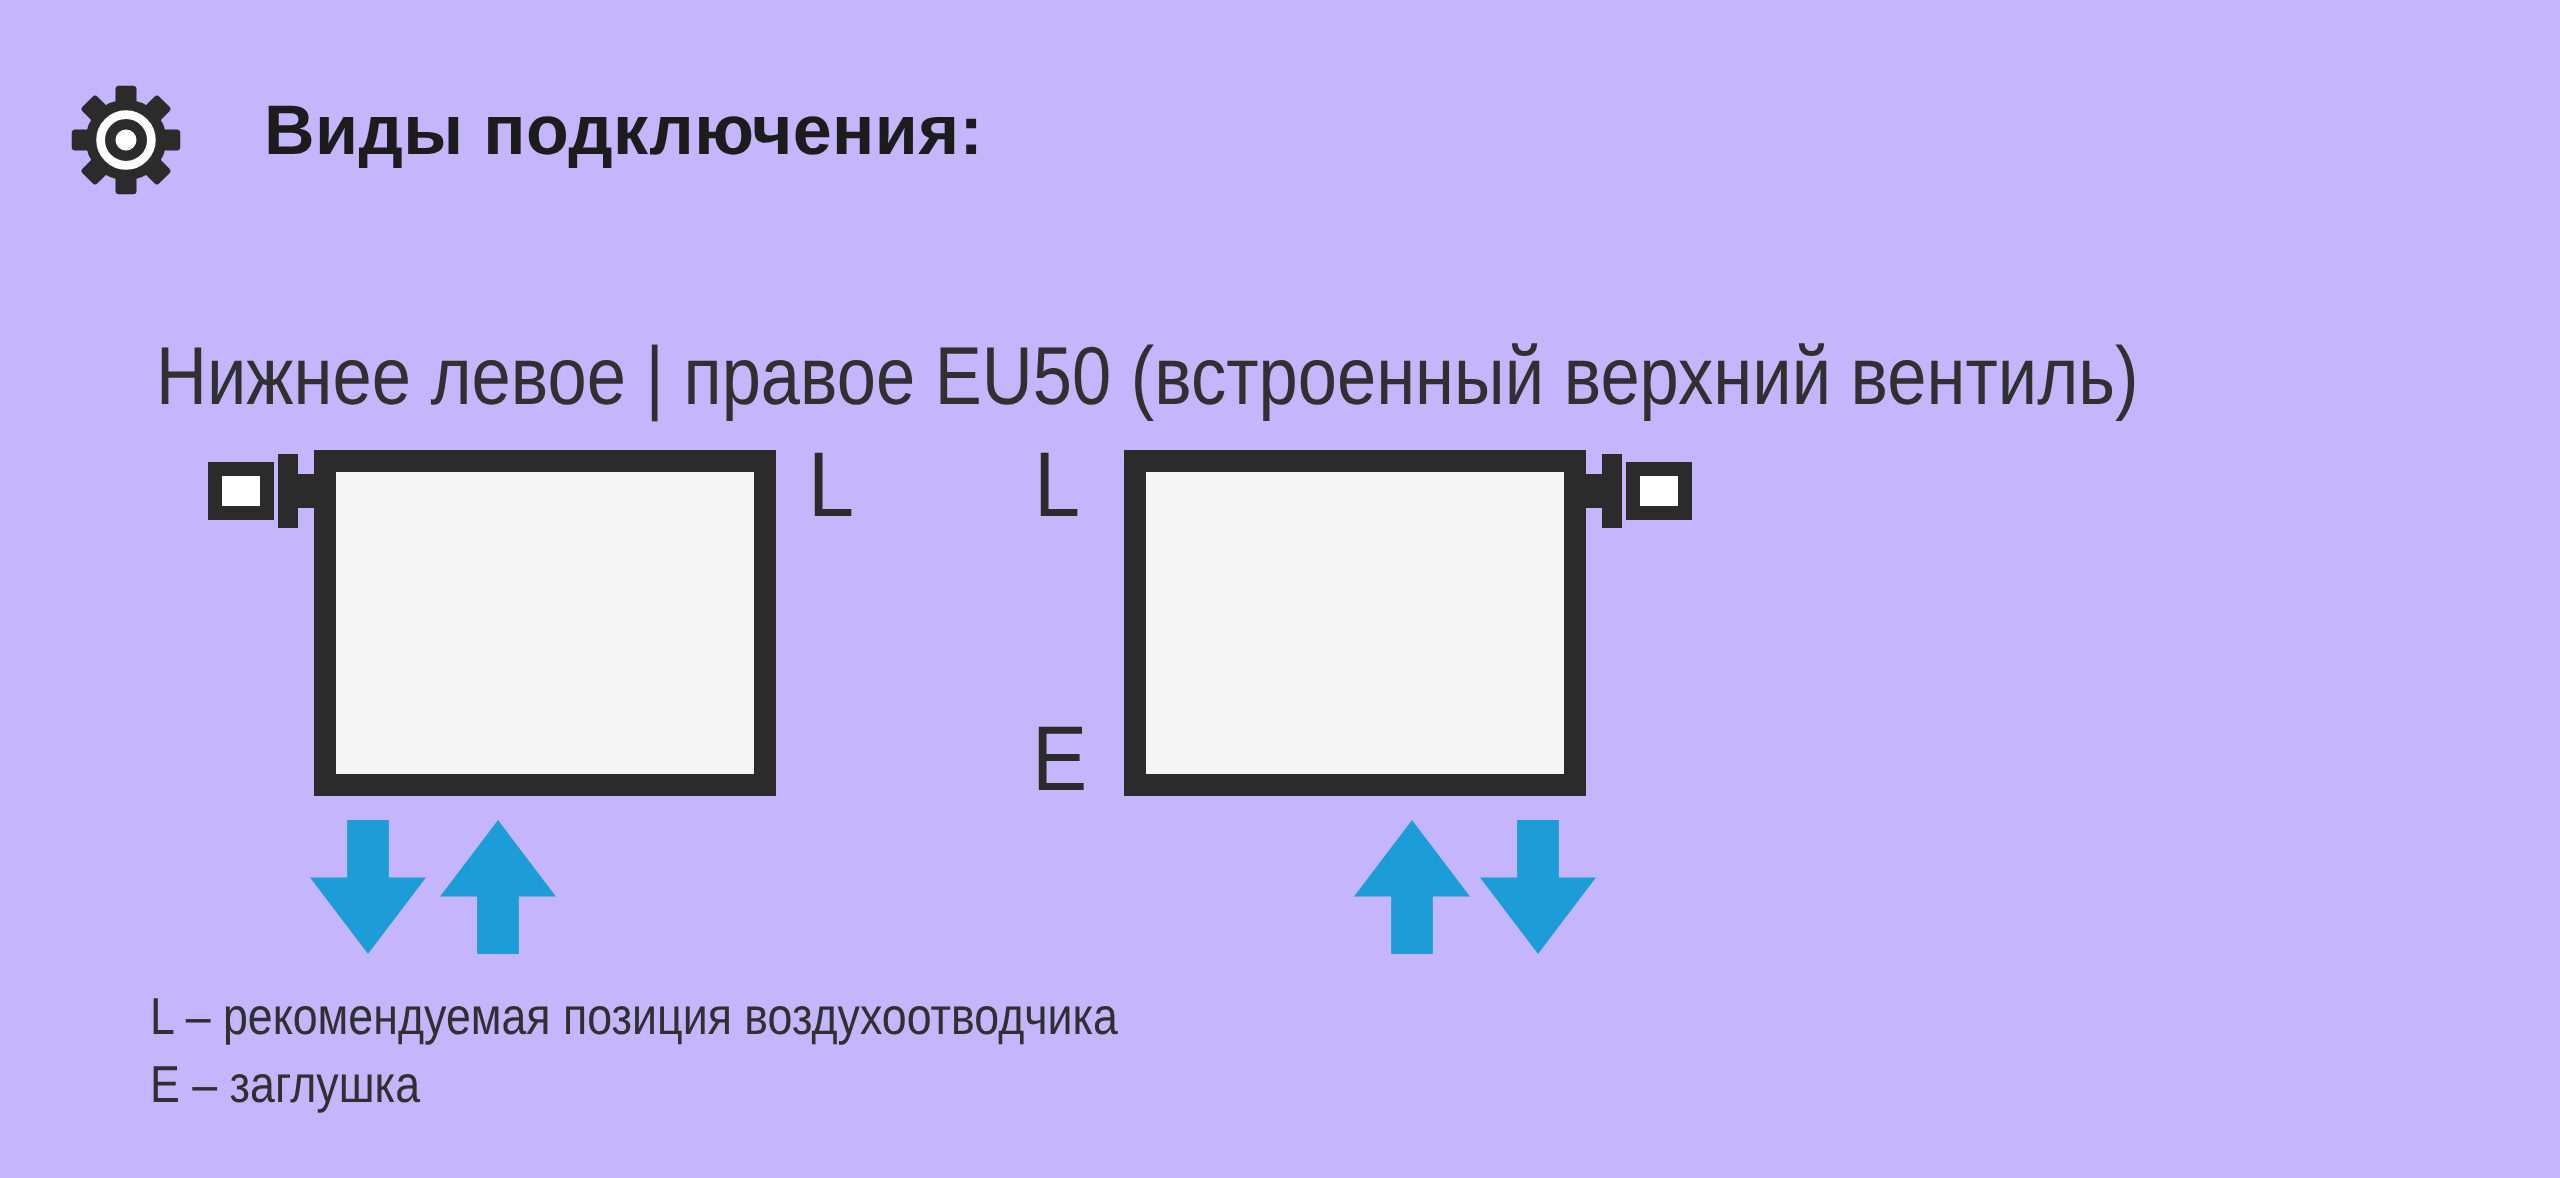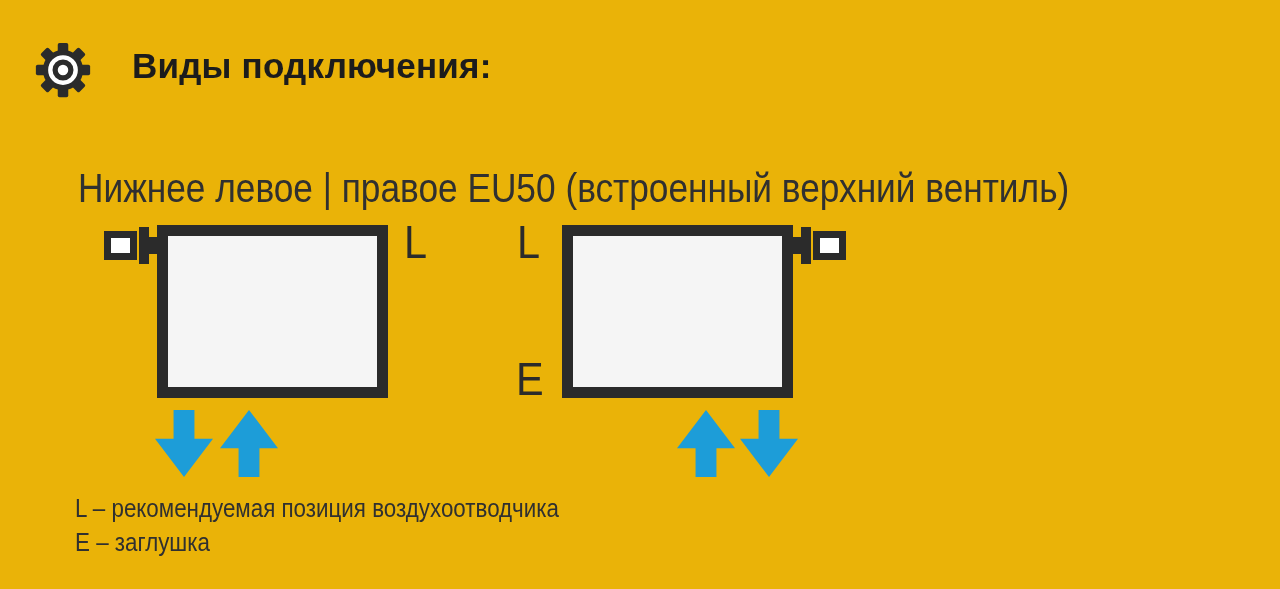--- a/index.html
+++ b/index.html
@@ -1,17 +1,17 @@
 <!DOCTYPE html>
 <html style="--dark: #2b2b2b; --blue: #1d9dd8; --fill: #f5f5f5;"><head>
 <meta charset="utf-8">
 <style>
   html,body { margin:0; padding:0; background:#ffffff; }
   .page {
-    position:relative; width:1280px; height:589px; background:#eab308;
+    position:relative; width:1280px; height:589px; background:#c4b5fd;
     font-family:"Liberation Sans", sans-serif; overflow:hidden;
   }
   .abs { position:absolute; }
   .title {
     font-weight:700; font-size:35px; color:#1c1c1c; letter-spacing:0.2px;
     white-space:nowrap;
   }
   .condensed { transform:scaleX(0.86); transform-origin:0 0; white-space:nowrap; }
   .subtitle { font-size:41px; font-weight:400; color:#303030; }
   .radiator {

